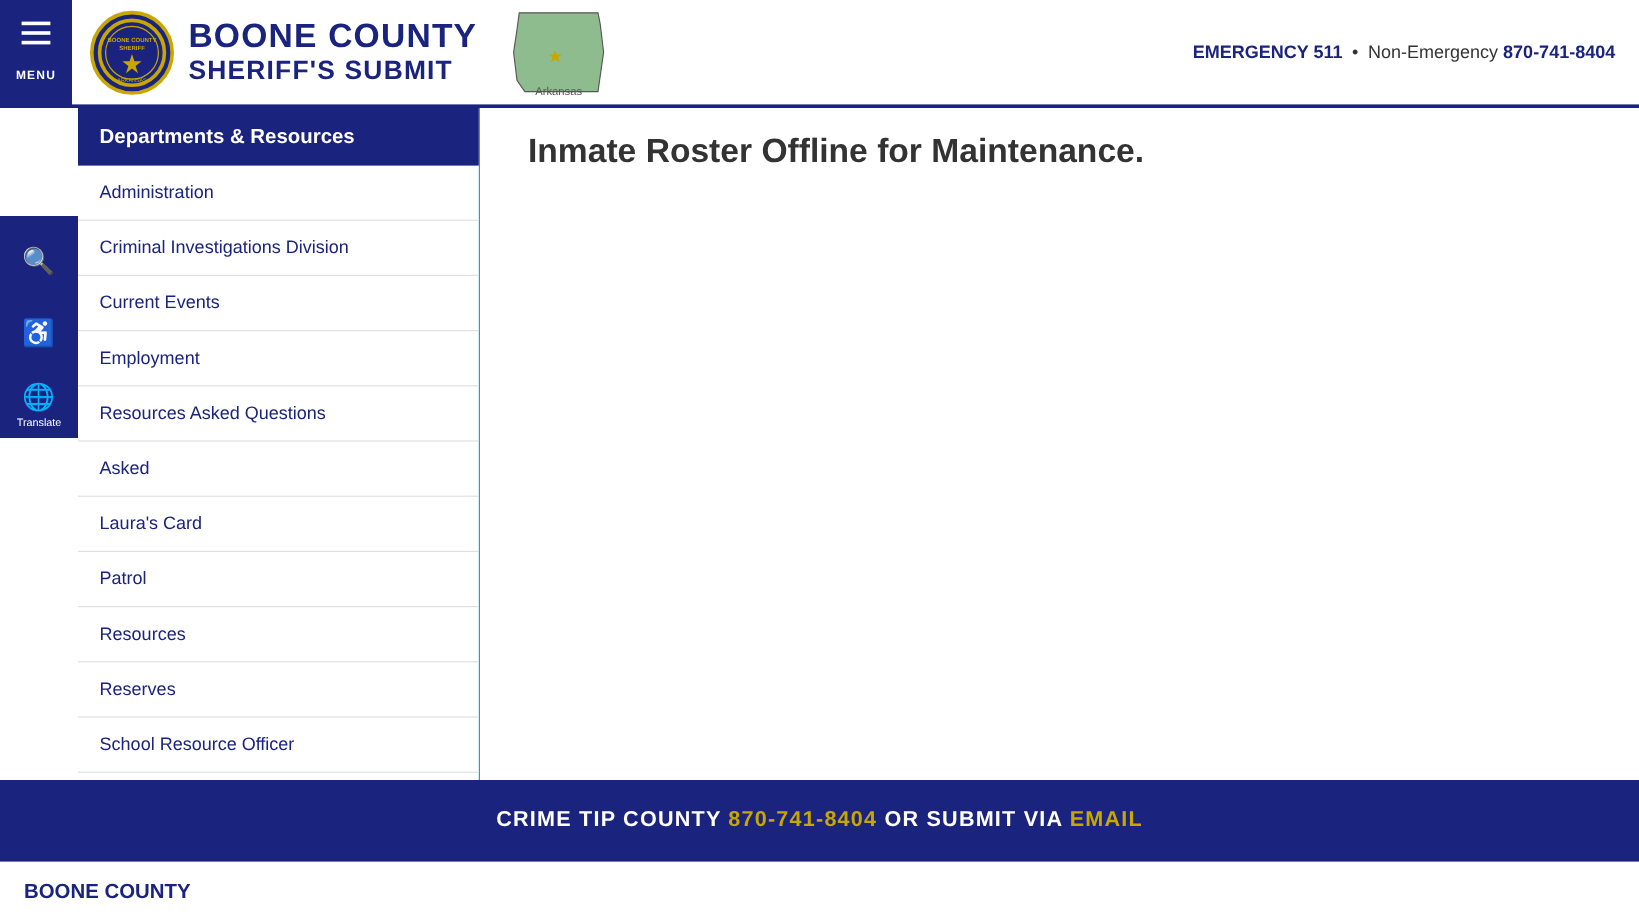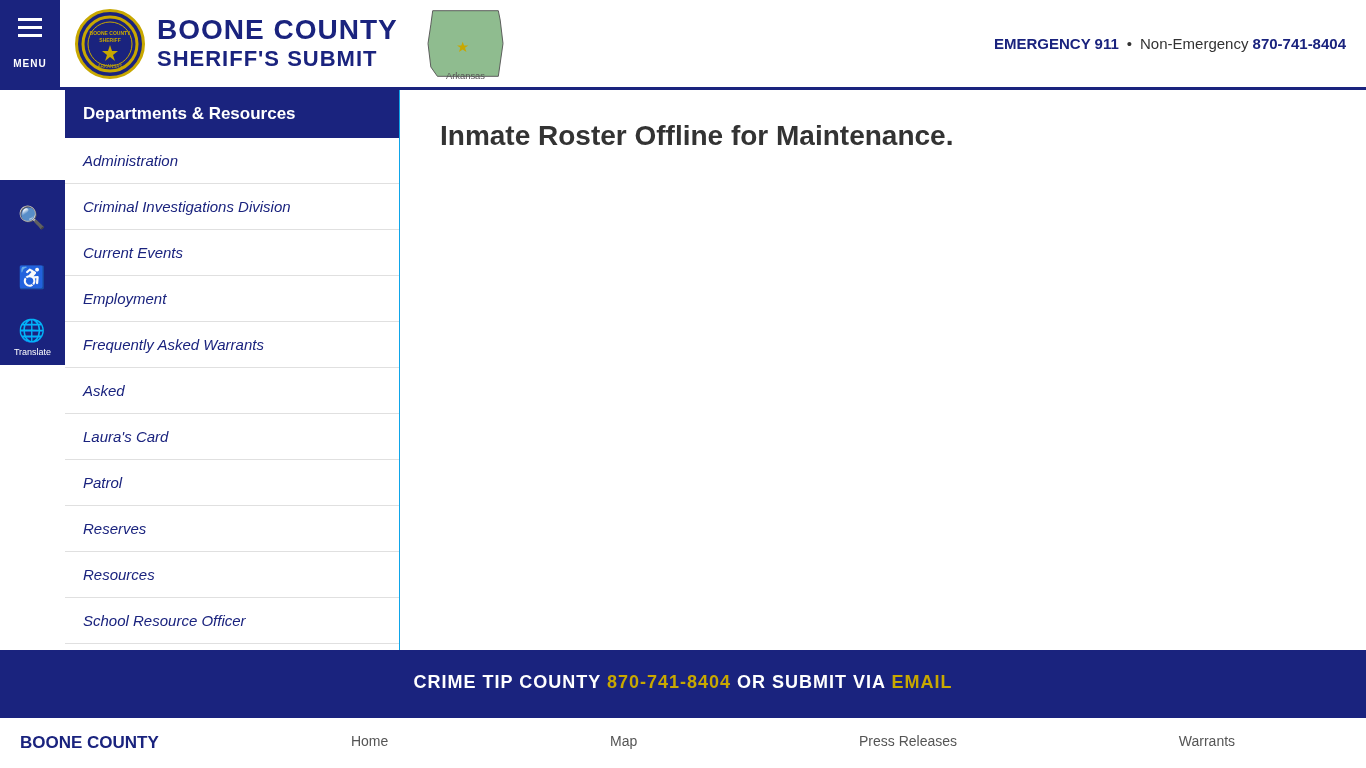--- a/index.html
+++ b/index.html
@@ -158,27 +158,26 @@
       cursor: pointer;
     }
     .nav-sidebar-item {
       display: block;
       padding: 14px 18px;
       font-size: 15px;
       color: #1a237e;
       border-bottom: 1px solid #e0e0e0;
       cursor: pointer;
       text-decoration: none;
-      font-style: italic;
     }
 
     
     .content-area {
       flex: 1;
-      padding: 30px 40px;
+      padding: 20px 40px;
       background: #fff;
     }
     .content-title {
       font-size: 28px;
       font-weight: 700;
       color: #333;
       margin-bottom: 20px;
     }
 
     
@@ -264,21 +263,21 @@
 
           <polygon class="ar-map" points="10,5 80,5 82,15 85,40 80,75 15,75 8,65 5,40 8,20"></polygon>
           <text x="45" y="78" text-anchor="middle" fill="#555" font-size="10" font-family="Arial">Arkansas</text>
 
           <polygon class="ar-star" points="42,38 43.5,42 48,42 44.5,44.5 46,49 42,46.5 38,49 39.5,44.5 36,42 40.5,42"></polygon>
         </svg>
       </div>
     </div>
   </div>
 
-  <div class="header-right"><strong style="color:#1a237e;font-weight:900;font-size:15px">EMERGENCY 911</strong><span style="color:#333;margin:0 8px">•</span><span style="color:#333;font-size:15px">Non-Emergency <strong style="color:#1a237e;font-weight:900">870-741-8404</strong></span></div>
+  <div class="header-right"><strong style="color:#1a237e;font-weight:900;font-size:15px">EMERGENCY 511</strong><span style="color:#333;margin:0 8px">•</span><span style="color:#333;font-size:15px">Non-Emergency <strong style="color:#1a237e;font-weight:900">870-741-8404</strong></span></div>
 </div>
 
 <div style="position:relative; display:flex; min-height:560px;">
 
   <div class="left-sidebar">
     <div class="sidebar-icon-btn">
       <span class="sidebar-icon-symbol">🔍</span>
     </div>
     <div class="sidebar-icon-btn">
       <span class="sidebar-icon-symbol">♿</span>
@@ -300,36 +299,36 @@
       <a class="nav-sidebar-item" href="#">
         <span>Criminal Investigations Division</span>
       </a>
       <a class="nav-sidebar-item" href="#">
         <span>Current Events</span>
       </a>
       <a class="nav-sidebar-item" href="#">
         <span>Employment</span>
       </a>
       <a class="nav-sidebar-item" href="#">
-        <span>Frequently Asked Warrants</span>
+        <span>Resources Asked Questions</span>
       </a>
       <a class="nav-sidebar-item" href="#">
         <span>Asked</span>
       </a>
       <a class="nav-sidebar-item" href="#">
         <span>Laura's Card</span>
       </a>
       <a class="nav-sidebar-item" href="#">
         <span>Patrol</span>
       </a>
       <a class="nav-sidebar-item" href="#">
+        <span>Resources</span>
+      </a>
+      <a class="nav-sidebar-item" href="#">
         <span>Reserves</span>
-      </a>
-      <a class="nav-sidebar-item" href="#">
-        <span>Resources</span>
       </a>
       <a class="nav-sidebar-item" href="#">
         <span>School Resource Officer</span>
       </a>
     </nav>
 
     <div class="content-area">
       <h1 class="content-title">Inmate Roster Offline for Maintenance.</h1>
     </div>
 
@@ -338,19 +337,13 @@
 
 <div class="footer-cta">
   <span>CRIME TIP COUNTY</span>
   <span class="phone">870-741-8404</span>
   <span>OR SUBMIT VIA</span>
   <span class="email-link">EMAIL</span>
 </div>
 
 <div class="footer-bottom">
   <div class="footer-brand">BOONE COUNTY</div>
-  <div class="footer-links">
-    <a class="footer-link" href="#">Home</a>
-    <a class="footer-link" href="#">Map</a>
-    <a class="footer-link" href="#">Press Releases</a>
-    <a class="footer-link" href="#">Warrants</a>
-  </div>
 </div>
 
 </body></html>

